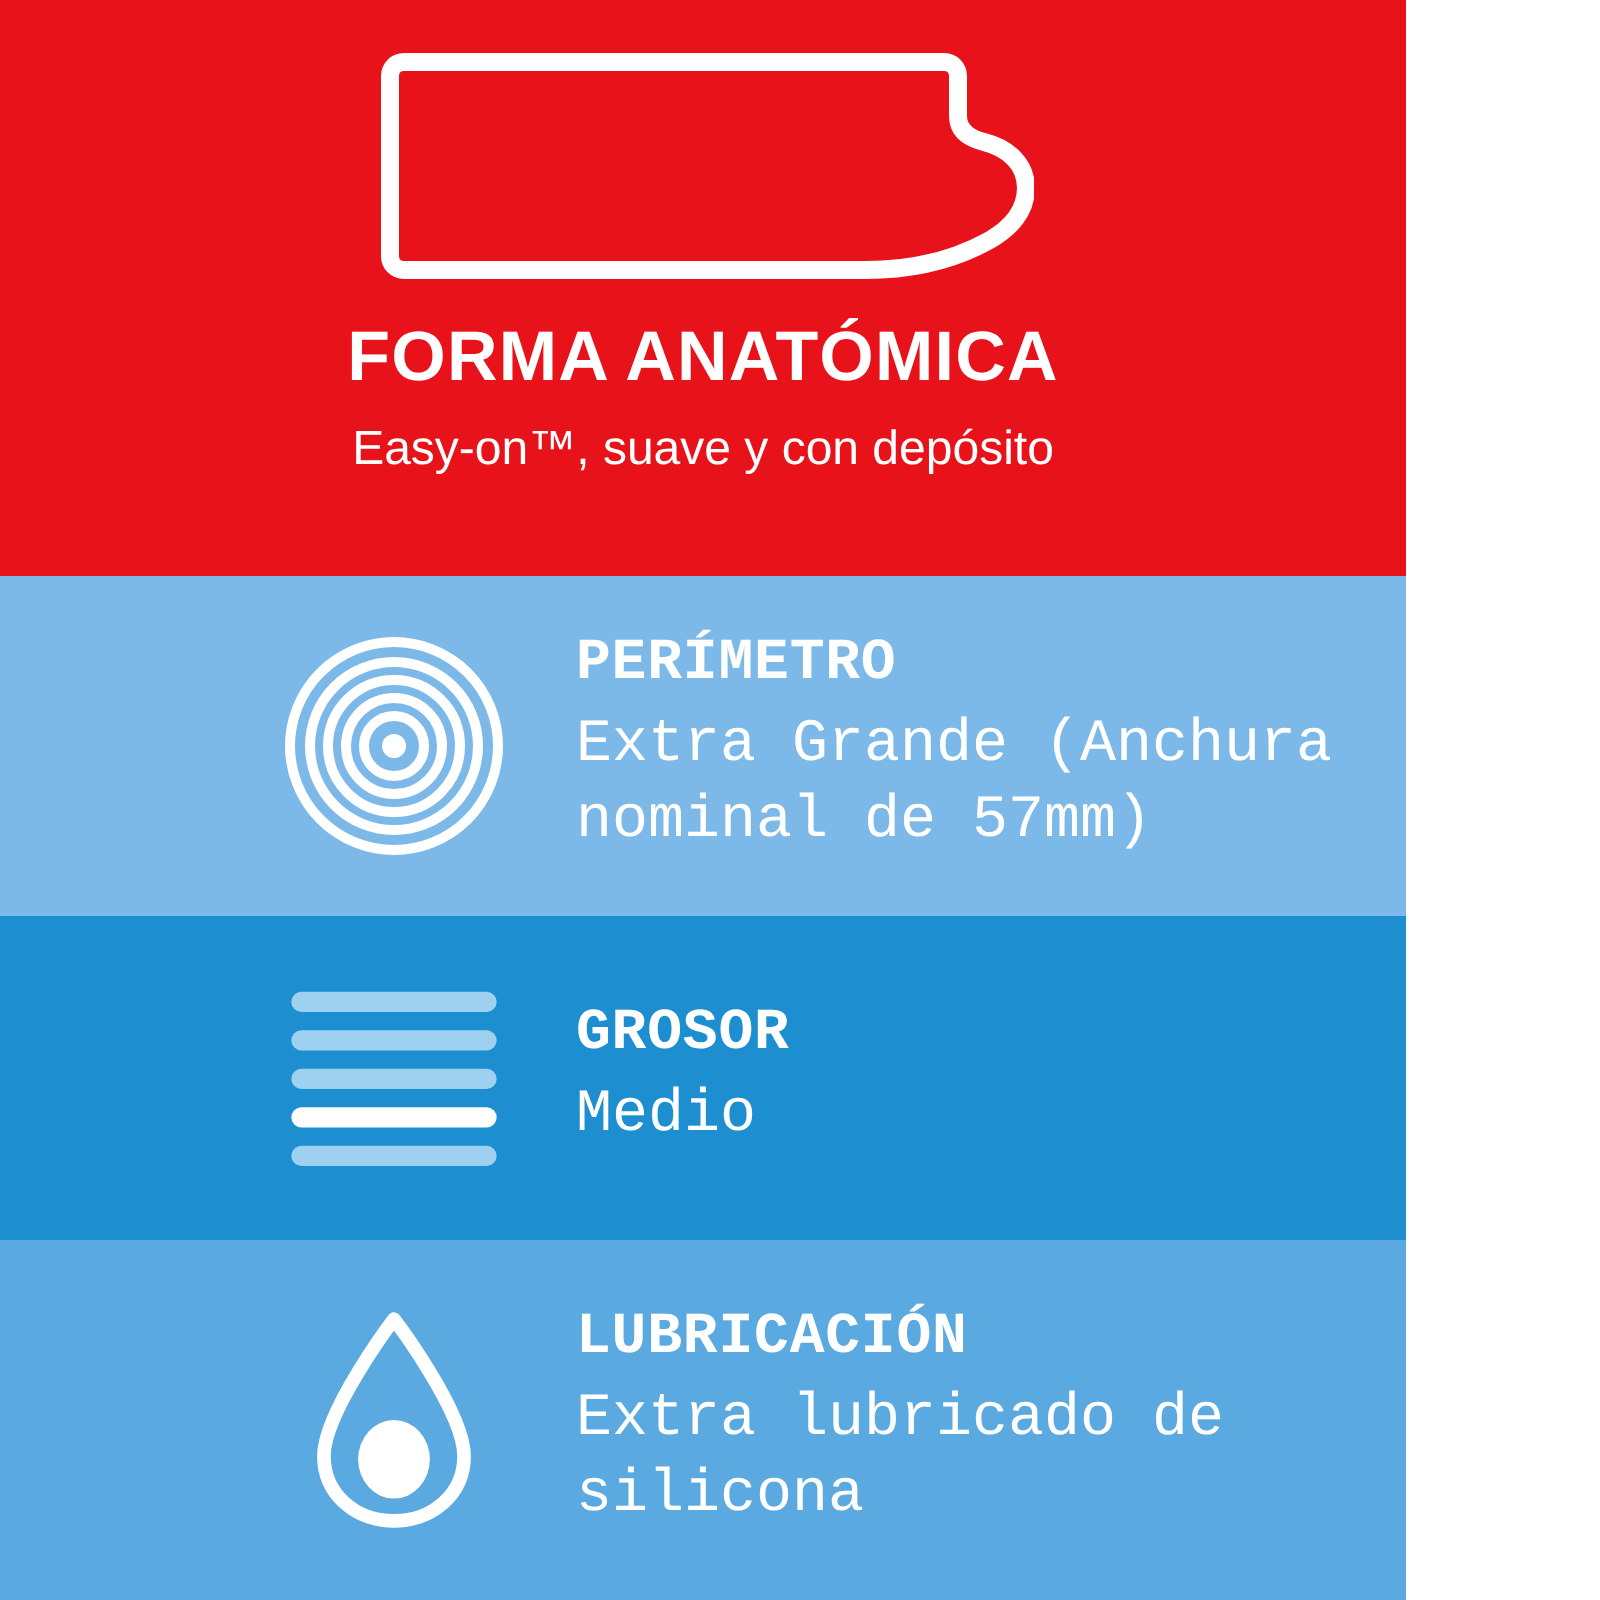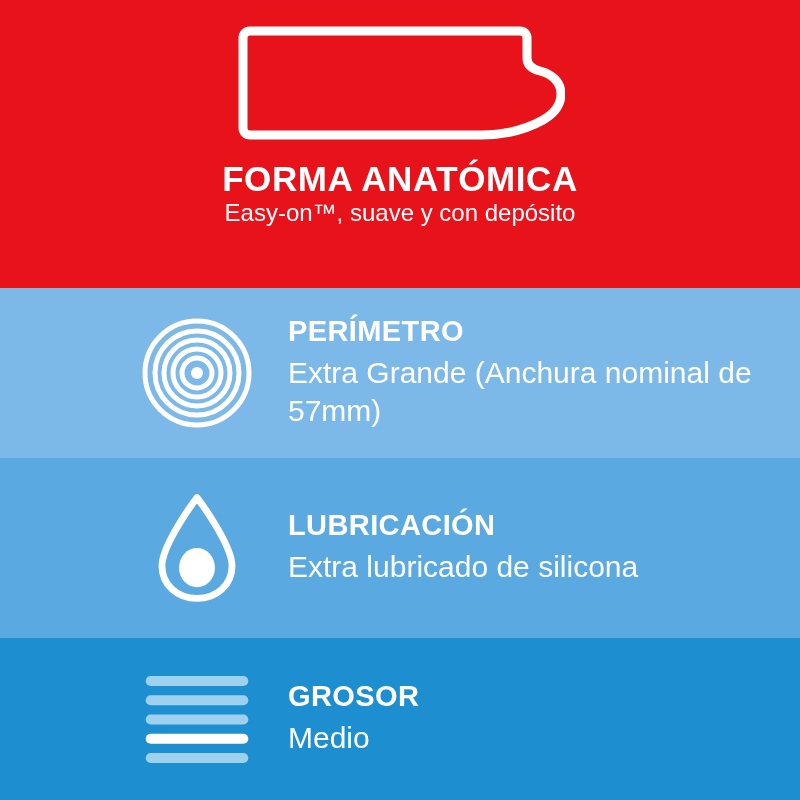--- a/index.html
+++ b/index.html
@@ -7,21 +7,21 @@
     padding: 0;
   }
   body {
     width: 800px;
     height: 800px;
     font-family: "Liberation Sans", sans-serif;
     background: #ffffff;
     overflow: hidden;
   }
   .infographic {
-    width: 800px;
+    width: 703px;
     height: 800px;
     display: flex;
     flex-direction: column;
   }
 
   
   .hero {
     background: #e8121a;
     height: 288px;
     flex: 0 0 288px;
@@ -42,21 +42,21 @@
     font-size: 35px;
     font-weight: bold;
     letter-spacing: 0.6px;
     margin-top: 18px;
     text-align: center;
     line-height: 1.1;
   }
   .hero-subtitle {
     font-size: 24px;
     font-weight: normal;
-    margin-top: 0;
+    margin-top: 12px;
     text-align: center;
     line-height: 1.2;
   }
 
   
   .row {
     display: flex;
     align-items: center;
     box-sizing: border-box;
     color: #ffffff;
@@ -69,20 +69,21 @@
   .row-icon {
     width: 110px;
     flex: 0 0 110px;
     display: flex;
     align-items: center;
     justify-content: center;
   }
   .row-text {
     margin-left: 36px;
     max-width: 470px;
+    font-family: Liberation Mono, monospace;
   }
   .row-title {
     font-size: 29px;
     font-weight: bold;
     letter-spacing: 0.4px;
     line-height: 1.1;
   }
   .row-desc {
     font-size: 30px;
     font-weight: normal;
@@ -121,42 +122,42 @@
         <circle cx="55" cy="55" r="15" fill="none" stroke="#ffffff" stroke-width="5"></circle>
         <circle cx="55" cy="55" r="6" fill="#ffffff"></circle>
       </svg>
     </div>
     <div class="row-text">
       <div class="row-title">PERÍMETRO</div>
       <div class="row-desc">Extra Grande (Anchura nominal de 57mm)</div>
     </div>
   </div>
 
-  <div class="row row-2">
-    <div class="row-icon">
-      <svg viewBox="0 0 110 130" width="94" height="112" aria-hidden="true">
-        <path d="M55 6 C55 6 14 60 14 86 C14 108 32 124 55 124 C78 124 96 108 96 86 C96 60 55 6 55 6 Z" fill="none" stroke="#ffffff" stroke-width="8" stroke-linejoin="round"></path>
-        <ellipse cx="55" cy="88" rx="21" ry="23" fill="#ffffff"></ellipse>
-      </svg>
-    </div>
-    <div class="row-text">
-      <div class="row-title">LUBRICACIÓN</div>
-      <div class="row-desc">Extra lubricado de silicona</div>
-    </div>
-  </div>
-
   <div class="row row-3">
     <div class="row-icon">
       <svg viewBox="0 0 120 110" width="116" height="106" aria-hidden="true">
         <rect x="4" y="8" width="112" height="11" rx="5.5" fill="#9ed0f0"></rect>
         <rect x="4" y="29" width="112" height="11" rx="5.5" fill="#9ed0f0"></rect>
         <rect x="4" y="50" width="112" height="11" rx="5.5" fill="#9ed0f0"></rect>
         <rect x="4" y="71" width="112" height="11" rx="5.5" fill="#ffffff"></rect>
         <rect x="4" y="92" width="112" height="11" rx="5.5" fill="#9ed0f0"></rect>
       </svg>
     </div>
     <div class="row-text">
       <div class="row-title">GROSOR</div>
       <div class="row-desc">Medio</div>
     </div>
   </div>
 
+  <div class="row row-2">
+    <div class="row-icon">
+      <svg viewBox="0 0 110 130" width="94" height="112" aria-hidden="true">
+        <path d="M55 6 C55 6 14 60 14 86 C14 108 32 124 55 124 C78 124 96 108 96 86 C96 60 55 6 55 6 Z" fill="none" stroke="#ffffff" stroke-width="8" stroke-linejoin="round"></path>
+        <ellipse cx="55" cy="88" rx="21" ry="23" fill="#ffffff"></ellipse>
+      </svg>
+    </div>
+    <div class="row-text">
+      <div class="row-title">LUBRICACIÓN</div>
+      <div class="row-desc">Extra lubricado de silicona</div>
+    </div>
+  </div>
+
 </div>
 
 </body></html>

